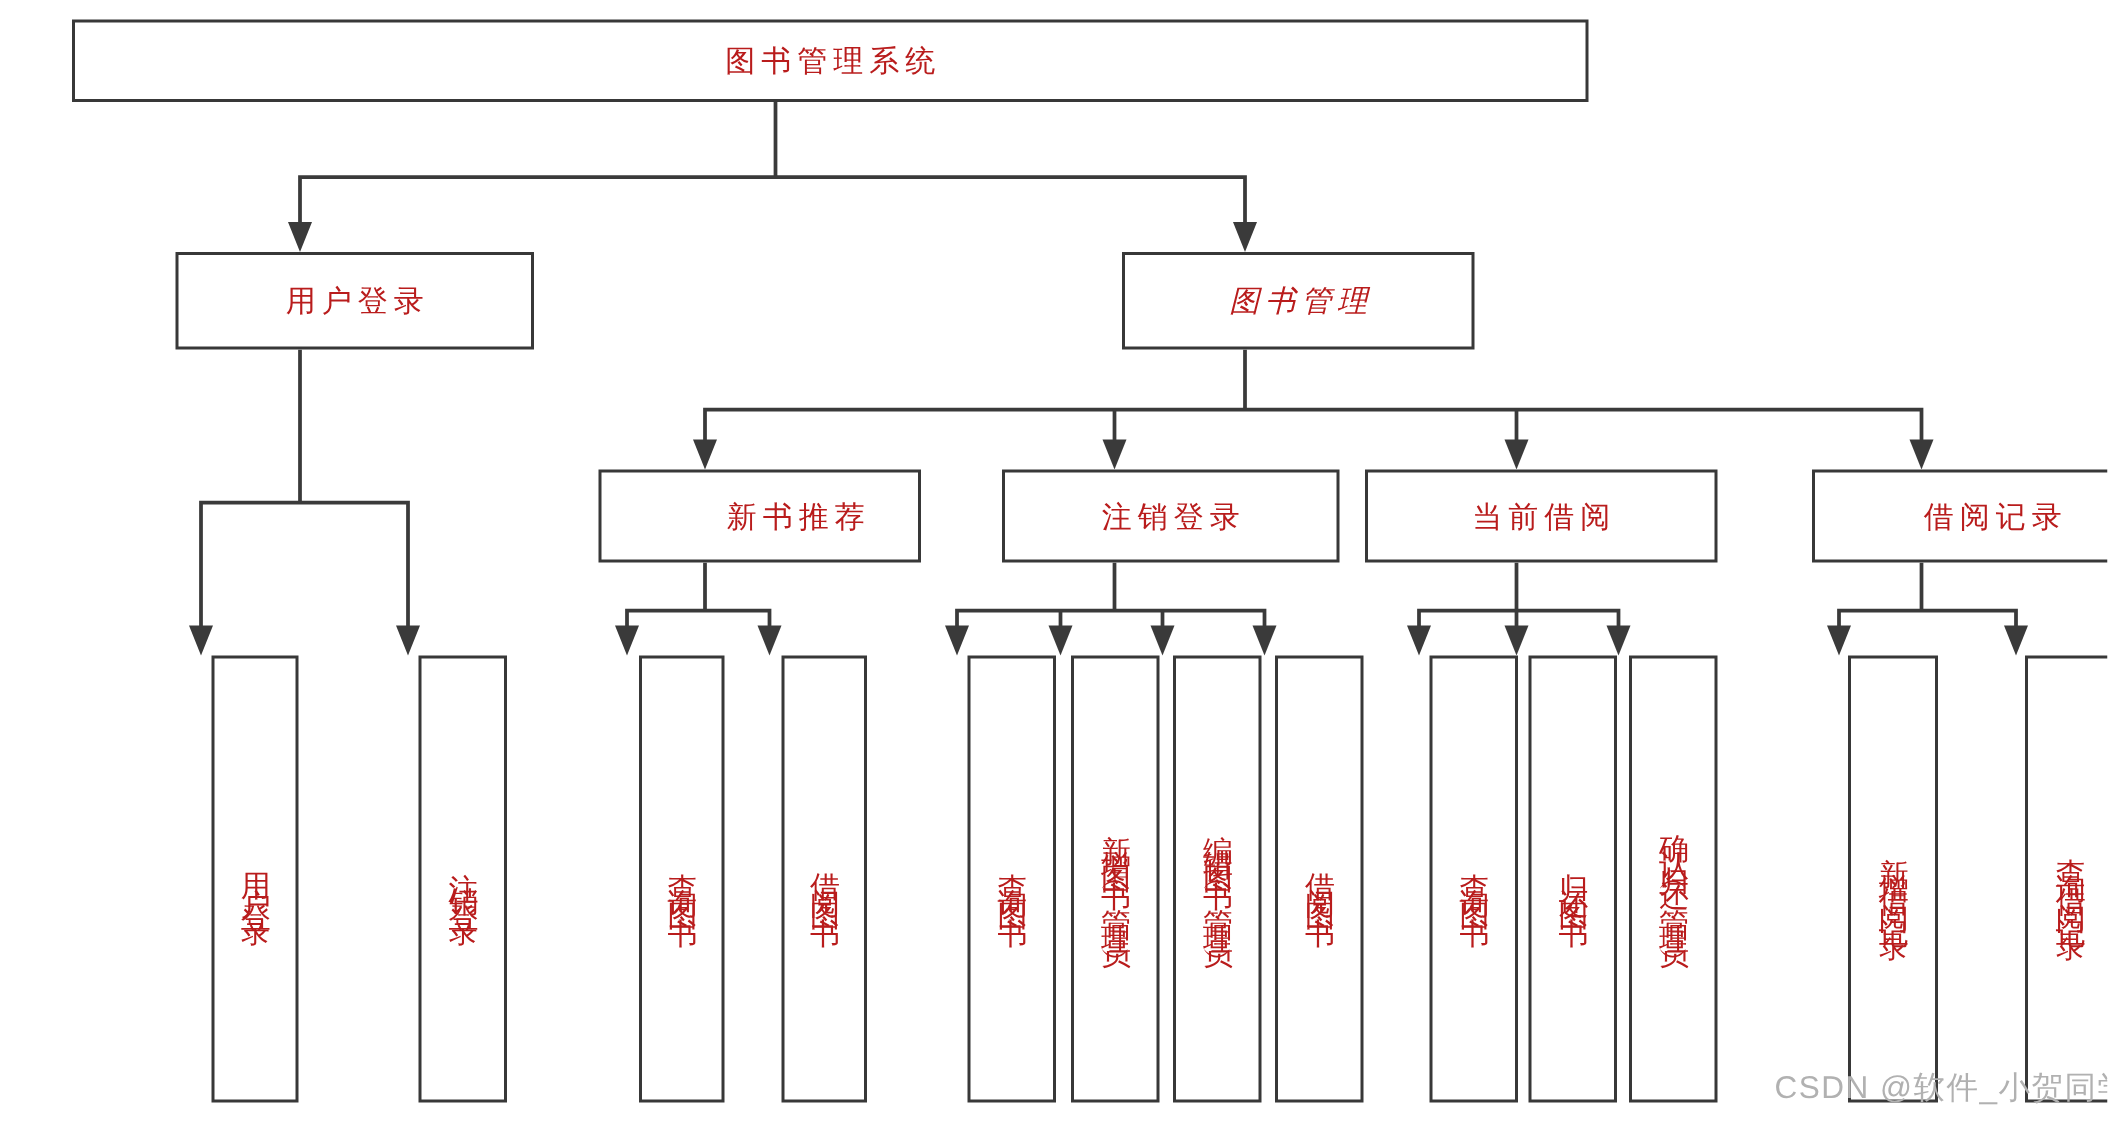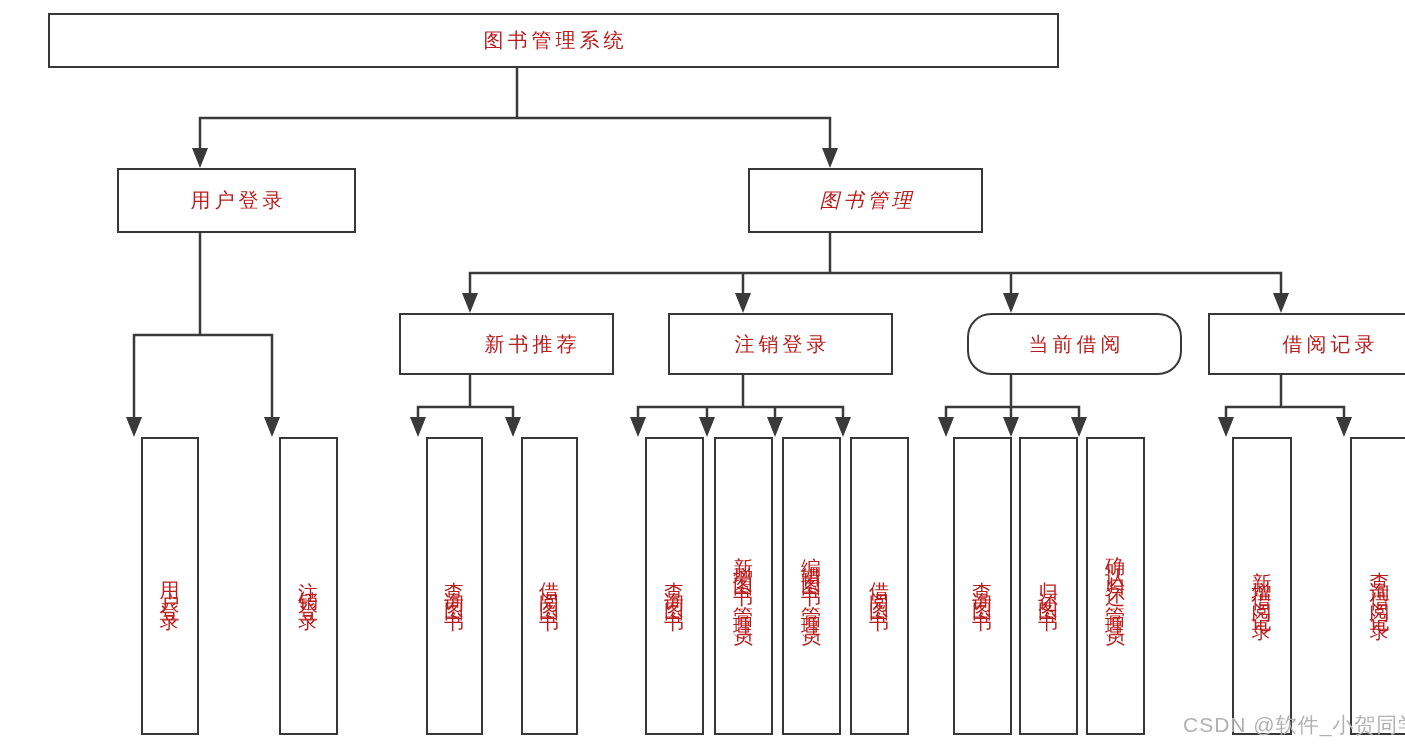--- a/index.html
+++ b/index.html
@@ -118,21 +118,21 @@
     <polygon points="1336,417 1352,417 1344,437"></polygon>
   </svg>
 
   <div class="node" style="left:12px; top:13px; width:1011px; height:55px;">图书管理系统</div>
 
   <div class="node" style="left:81px; top:168px; width:239px; height:65px;">用户登录</div>
   <div class="node" style="left:712px; top:168px; width:235px; height:65px;font-style:italic;">图书管理</div>
 
   <div class="node" style="left:363px; top:313px; width:215px; height:62px;padding-left:48px;">新书推荐</div>
   <div class="node" style="left:632px; top:313px; width:225px; height:62px;">注销登录</div>
-  <div class="node" style="left:931px; top:313px; width:215px; height:62px;border-radius:24px;">当前借阅</div>
+  <div class="node" style="left:874px; top:313px; width:235px; height:62px;">当前借阅</div>
   <div class="node" style="left:1172px; top:313px; width:218px; height:62px;padding-left:23px;">借阅记录</div>
 
   <div class="node v" style="left:105px; top:437px; width:58px; height:298px;">用户登录</div>
   <div class="node v" style="left:243px; top:437px; width:59px; height:298px;">注销登录</div>
 
   <div class="node v" style="left:390px; top:437px; width:57px; height:298px;">查询图书</div>
   <div class="node v" style="left:485px; top:437px; width:57px; height:298px;">借阅图书</div>
 
   <div class="node v" style="left:609px; top:437px; width:59px; height:298px;">查询图书</div>
   <div class="node v" style="left:678px; top:437px; width:59px; height:298px;">新增图书（管理员）</div>

